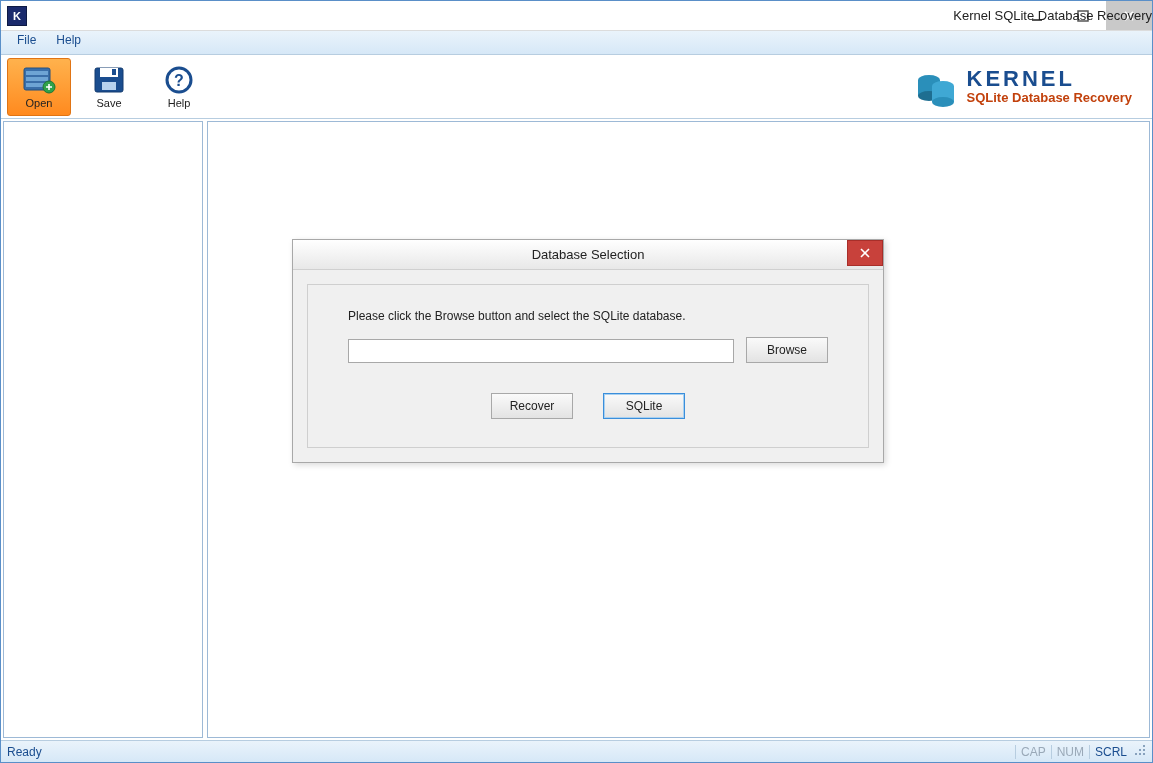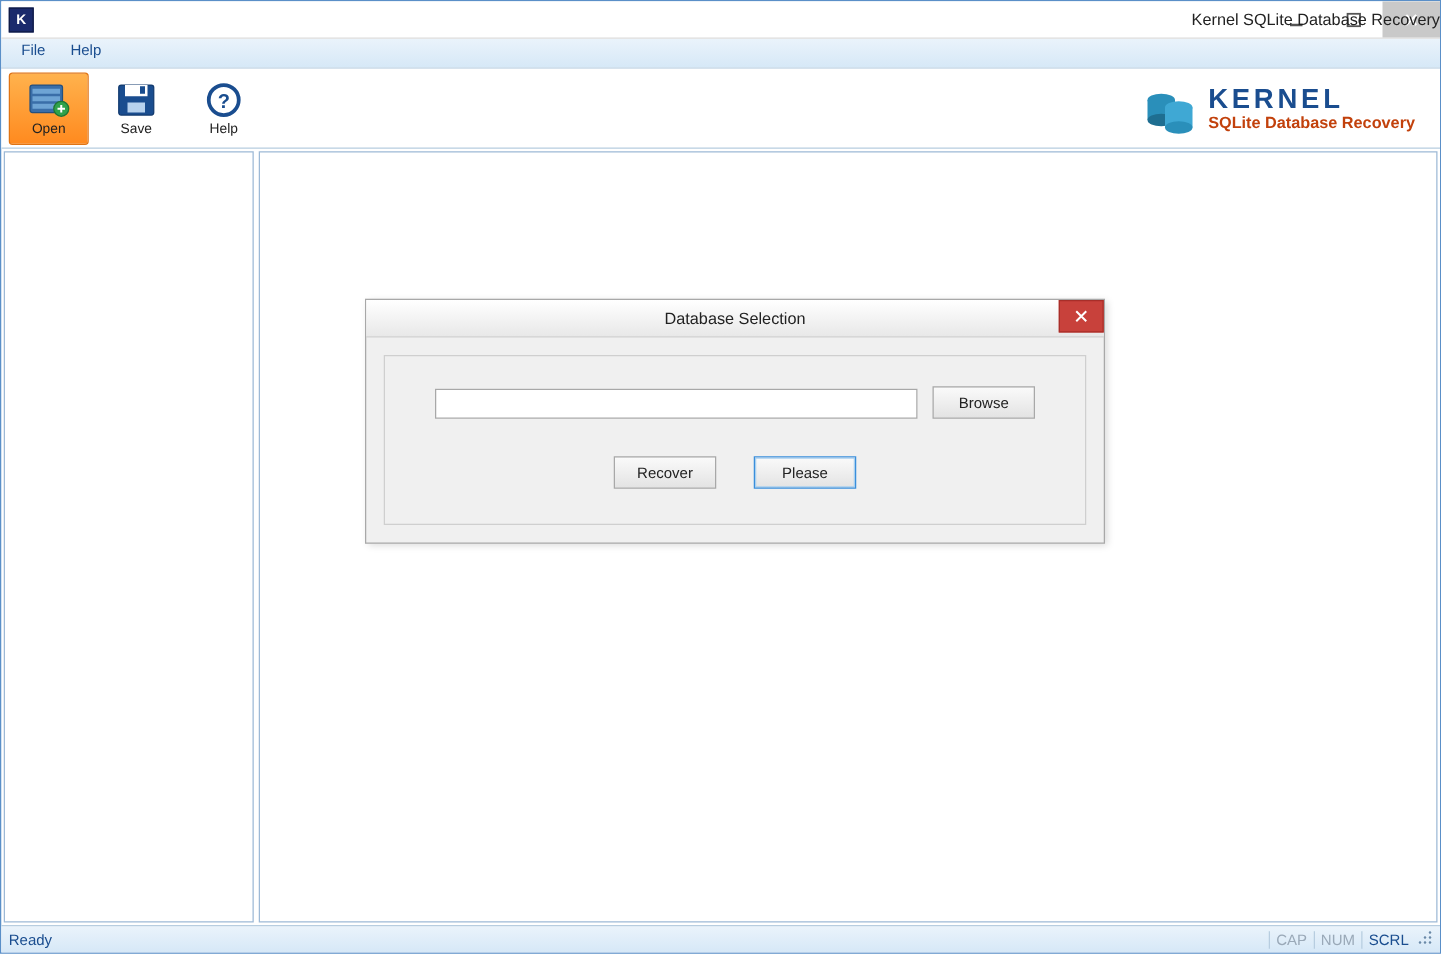--- a/index.html
+++ b/index.html
@@ -344,27 +344,28 @@
     <div class="dialog">
       <div class="dlg-title">
         <div class="t">Database Selection</div>
         <div class="dlg-close">
           <svg width="10" height="10" viewBox="0 0 10 10">
               <path d="M1 1 L9 9 M9 1 L1 9" stroke="#fff" stroke-width="1.6"></path>
             </svg>
         </div>
       </div>
       <div class="dlg-body">
+        <div class="instr">Please click the Browse button and select the SQLite database.</div>
         <div class="row">
           <input type="text" value="" style="">
           <button>Browse</button>
         </div>
         <div class="btns">
           <button>Recover</button>
-          <button class="primary">Please</button>
+          <button class="primary">SQLite</button>
         </div>
       </div>
     </div>
 
   </div>
 </div>
 
 <div class="statusbar">
   <div>Ready</div>
   <div class="spacer"></div>

